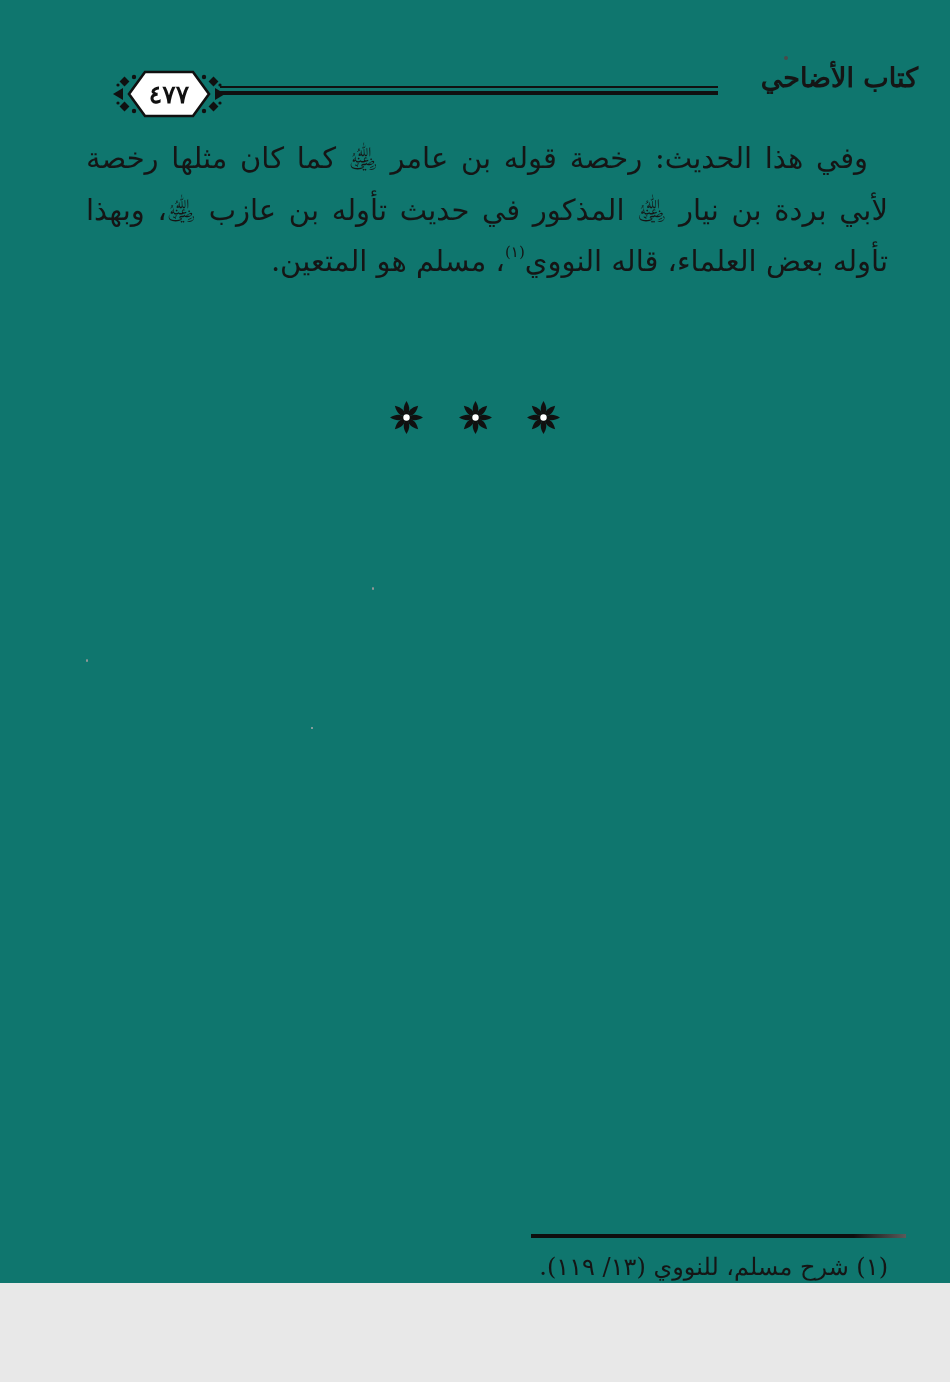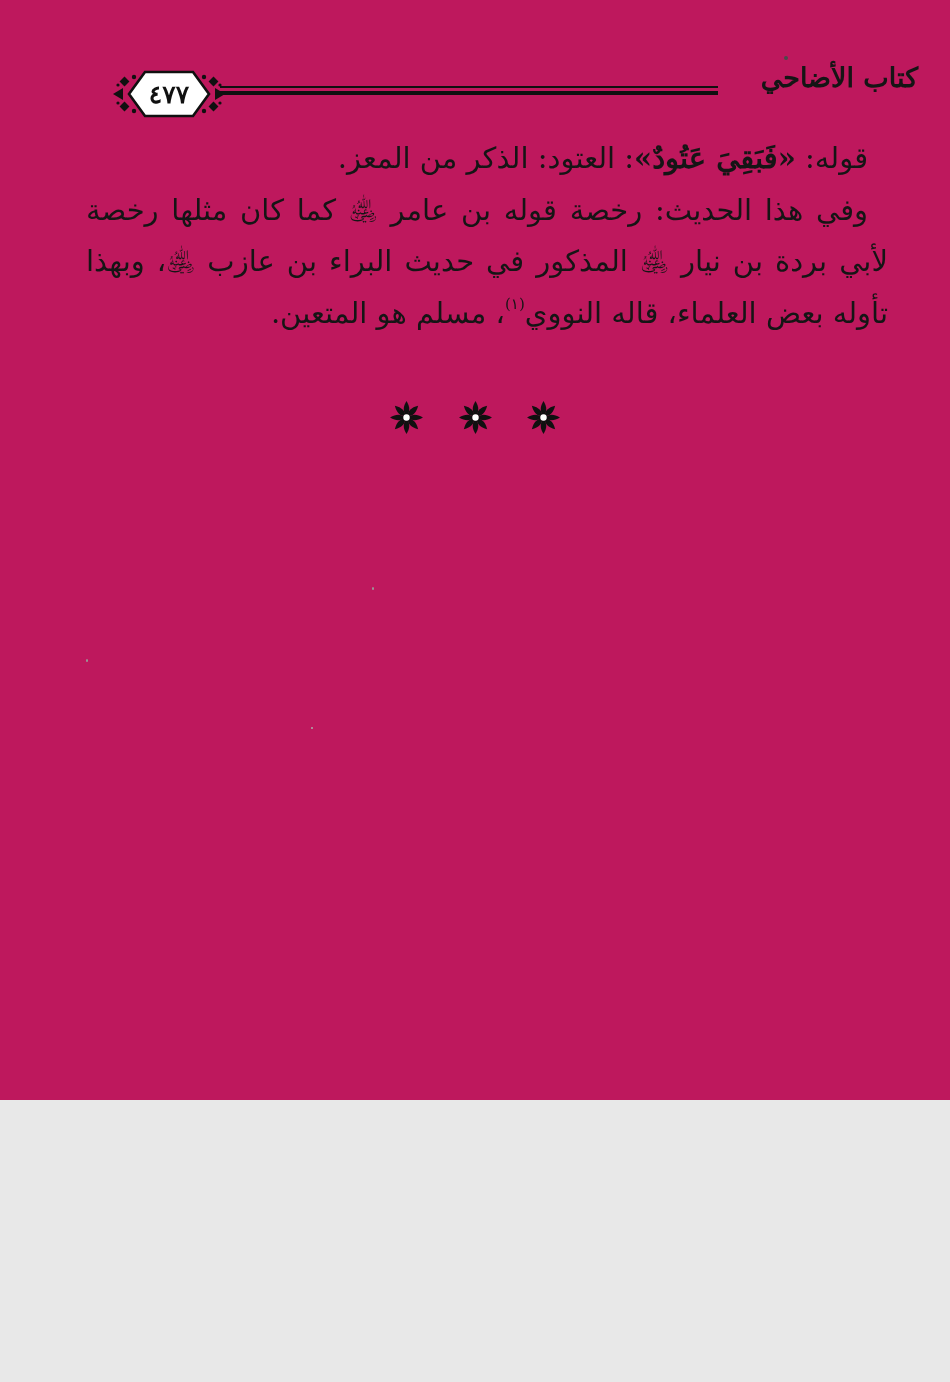--- a/index.html
+++ b/index.html
@@ -1,17 +1,17 @@
 <!DOCTYPE html>
 <html lang="ar"><head>
 <meta charset="utf-8">
 <style>
   html,body{margin:0;padding:0;background:#e8e8e8;}
   .page{
-    position:relative;width:950px;height:1100px;background:#be185d;
+    position:relative;width:950px;height:1283px;background:#0f766e;
     overflow:hidden;color:#151515;
     font-family:"DejaVu Serif","Liberation Serif",serif;
   }
   
   .header-title{
     position:absolute;top:62px;right:32px;direction:rtl;
     font-size:27px;font-weight:bold;letter-spacing:0;white-space:nowrap;
   }
   .cartouche{position:absolute;top:64px;left:107px;}
   .header-rule{
@@ -77,22 +77,21 @@
       <circle cx="113" cy="21" r="1.6" fill="#101010"></circle>
       <circle cx="113" cy="39" r="1.6" fill="#101010"></circle>
 
       <text x="62" y="39" text-anchor="middle" font-size="25" font-weight="bold" font-family="DejaVu Serif, Liberation Serif, serif" fill="#101010">٤٧٧</text>
     </svg>
   </div>
 
   <div class="header-rule"></div>
 
   <main class="body-text">
-    <p><span>قوله: </span><span class="quote">«فَبَقِيَ عَتُودٌ»</span><span>: العتود: الذكر من المعز.</span></p>
-    <p><span>وفي هذا الحديث: رخصة قوله بن عامر </span><span class="honorific">﵁</span><span> كما كان مثلها رخصة لأبي بردة بن نيار </span><span class="honorific">﵁</span><span> المذكور في حديث البراء بن عازب </span><span class="honorific">﵁</span><span>، وبهذا تأوله بعض العلماء، قاله النووي</span><sup class="fn-ref">(١)</sup><span>، مسلم هو المتعين.</span></p>
+    <p><span>وفي هذا الحديث: رخصة قوله بن عامر </span><span class="honorific">﵁</span><span> كما كان مثلها رخصة لأبي بردة بن نيار </span><span class="honorific">﵁</span><span> المذكور في حديث تأوله بن عازب </span><span class="honorific">﵁</span><span>، وبهذا تأوله بعض العلماء، قاله النووي</span><sup class="fn-ref">(١)</sup><span>، مسلم هو المتعين.</span></p>
   </main>
 
   <div class="ornaments">
     <svg width="37" height="37" viewBox="0 0 36 36" xmlns="http://www.w3.org/2000/svg">
       <g fill="#101010">
         <path transform="rotate(0 18 18)" d="M18 2 C21.6 8 21.6 12.5 18 16.6 C14.4 12.5 14.4 8 18 2 Z"></path>
         <path transform="rotate(45 18 18)" d="M18 2 C21.6 8 21.6 12.5 18 16.6 C14.4 12.5 14.4 8 18 2 Z"></path>
         <path transform="rotate(90 18 18)" d="M18 2 C21.6 8 21.6 12.5 18 16.6 C14.4 12.5 14.4 8 18 2 Z"></path>
         <path transform="rotate(135 18 18)" d="M18 2 C21.6 8 21.6 12.5 18 16.6 C14.4 12.5 14.4 8 18 2 Z"></path>
         <path transform="rotate(180 18 18)" d="M18 2 C21.6 8 21.6 12.5 18 16.6 C14.4 12.5 14.4 8 18 2 Z"></path>
@@ -124,20 +123,21 @@
         <path transform="rotate(180 18 18)" d="M18 2 C21.6 8 21.6 12.5 18 16.6 C14.4 12.5 14.4 8 18 2 Z"></path>
         <path transform="rotate(225 18 18)" d="M18 2 C21.6 8 21.6 12.5 18 16.6 C14.4 12.5 14.4 8 18 2 Z"></path>
         <path transform="rotate(270 18 18)" d="M18 2 C21.6 8 21.6 12.5 18 16.6 C14.4 12.5 14.4 8 18 2 Z"></path>
         <path transform="rotate(315 18 18)" d="M18 2 C21.6 8 21.6 12.5 18 16.6 C14.4 12.5 14.4 8 18 2 Z"></path>
       </g>
       <circle cx="18" cy="18" r="3.1" fill="#ffffff"></circle>
     </svg>
   </div>
 
   <div class="fn-rule"></div>
+  <div class="footnote">(١) شرح مسلم، للنووي (١٣/ ١١٩).</div>
 
   <div class="speck s1"></div>
   <div class="speck s2"></div>
   <div class="speck s3"></div>
   <div class="speck s4"></div>
   <div class="speck s5"></div>
 
 </div>
 
 </body></html>

